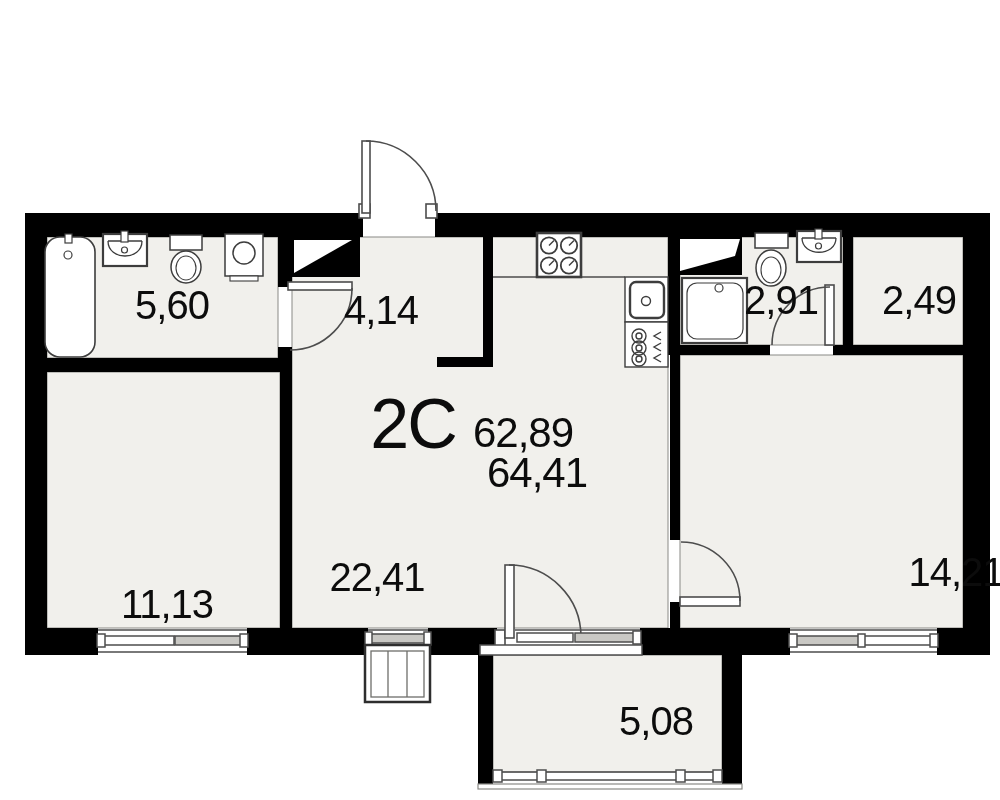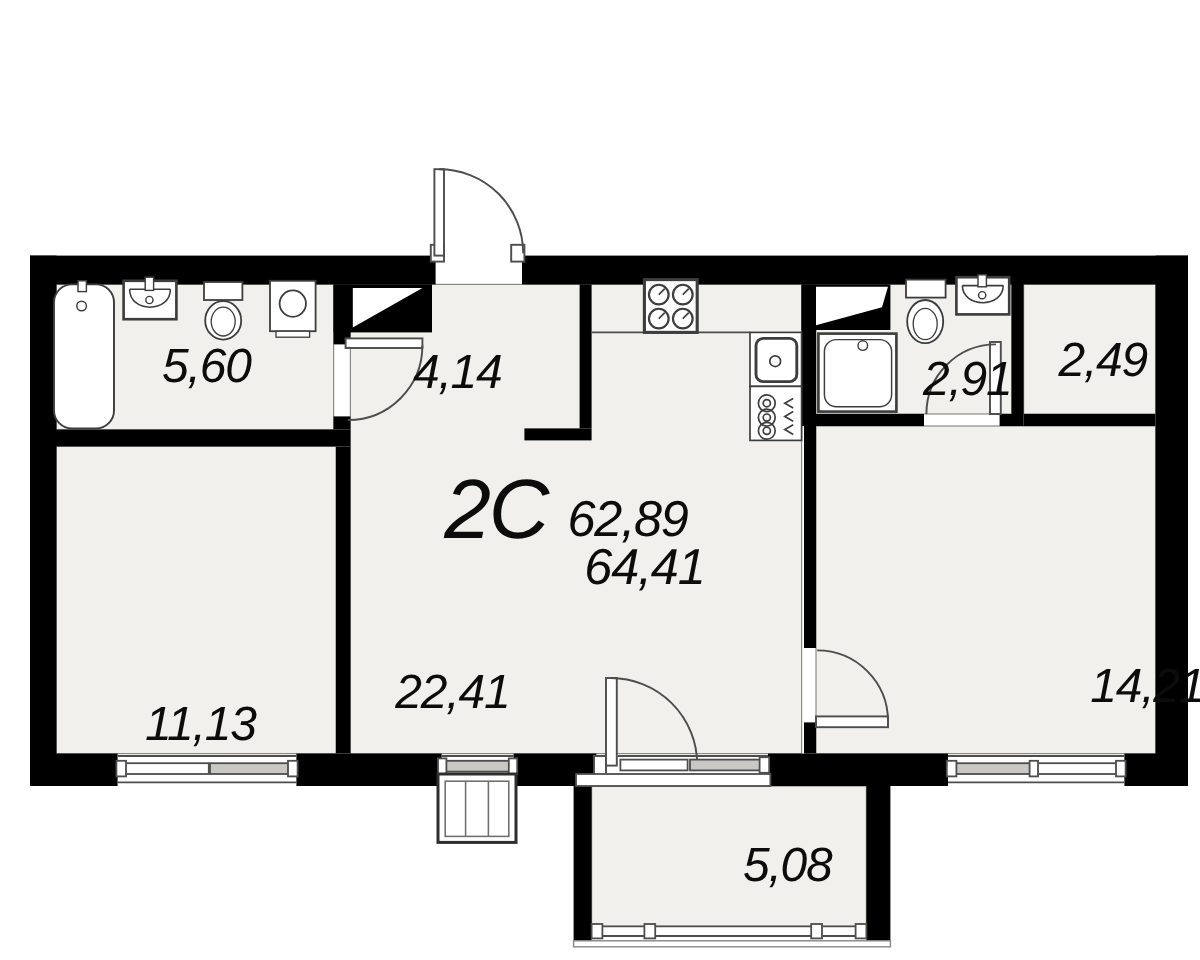--- a/index.html
+++ b/index.html
@@ -1,19 +1,18 @@
 <!DOCTYPE html>
 <html><head>
 <meta charset="utf-8">
 <style>
   html,body{margin:0;padding:0;background:#ffffff;}
   .plan-stage{
     position:relative;width:1000px;height:800px;background:#ffffff;overflow:hidden;
     font-family:"Liberation Sans", sans-serif;
-    font-style:italic;
   }
   .plan-stage svg{position:absolute;left:0;top:0;}
   .label{
     position:absolute;transform:translate(-50%,-50%);
     color:#0c0c0c;white-space:nowrap;line-height:1;
     font-family:"Liberation Sans", sans-serif;
   }
   .room-label{font-size:40px;letter-spacing:-1px;}
   .type-label{font-size:70px;letter-spacing:-2px;}
   .area-label{font-size:42px;letter-spacing:-1px;}
@@ -215,21 +214,21 @@
       <path d="M 802 238 C 802 257 836 257 836 238" fill="none" stroke-width="1.3"></path>
       <line x1="802" y1="238" x2="836" y2="238" stroke-width="1.3"></line>
       <rect x="815" y="229" width="7" height="10" stroke-width="1.2"></rect>
       <circle cx="818.5" cy="246" r="3" stroke-width="1.2"></circle>
     </g>
   </g>
 </svg>
 
   <div class="label room-label" style="left:172px;top:305px;">5,60</div>
   <div class="label room-label" style="left:381px;top:310px;">4,14</div>
-  <div class="label room-label" style="left:806px;top:300px;margin-top:16px;">2,91</div>
+  <div class="label room-label" style="left:781px;top:300px;">2,91</div>
   <div class="label room-label" style="left:919px;top:300px;">2,49</div>
   <div class="label room-label" style="left:167px;top:604px;">11,13</div>
   <div class="label room-label" style="left:377px;top:577px;">22,41</div>
   <div class="label room-label" style="left:956px;top:572px;">14,21</div>
   <div class="label room-label" style="left:612px;top:721px;margin-left:44px;">5,08</div>
 
   <div class="label type-label" style="left:413px;top:424px;">2С</div>
   <div class="label area-label" style="left:523px;top:433px;">62,89</div>
   <div class="label area-label" style="left:537px;top:473px;">64,41</div>
 

